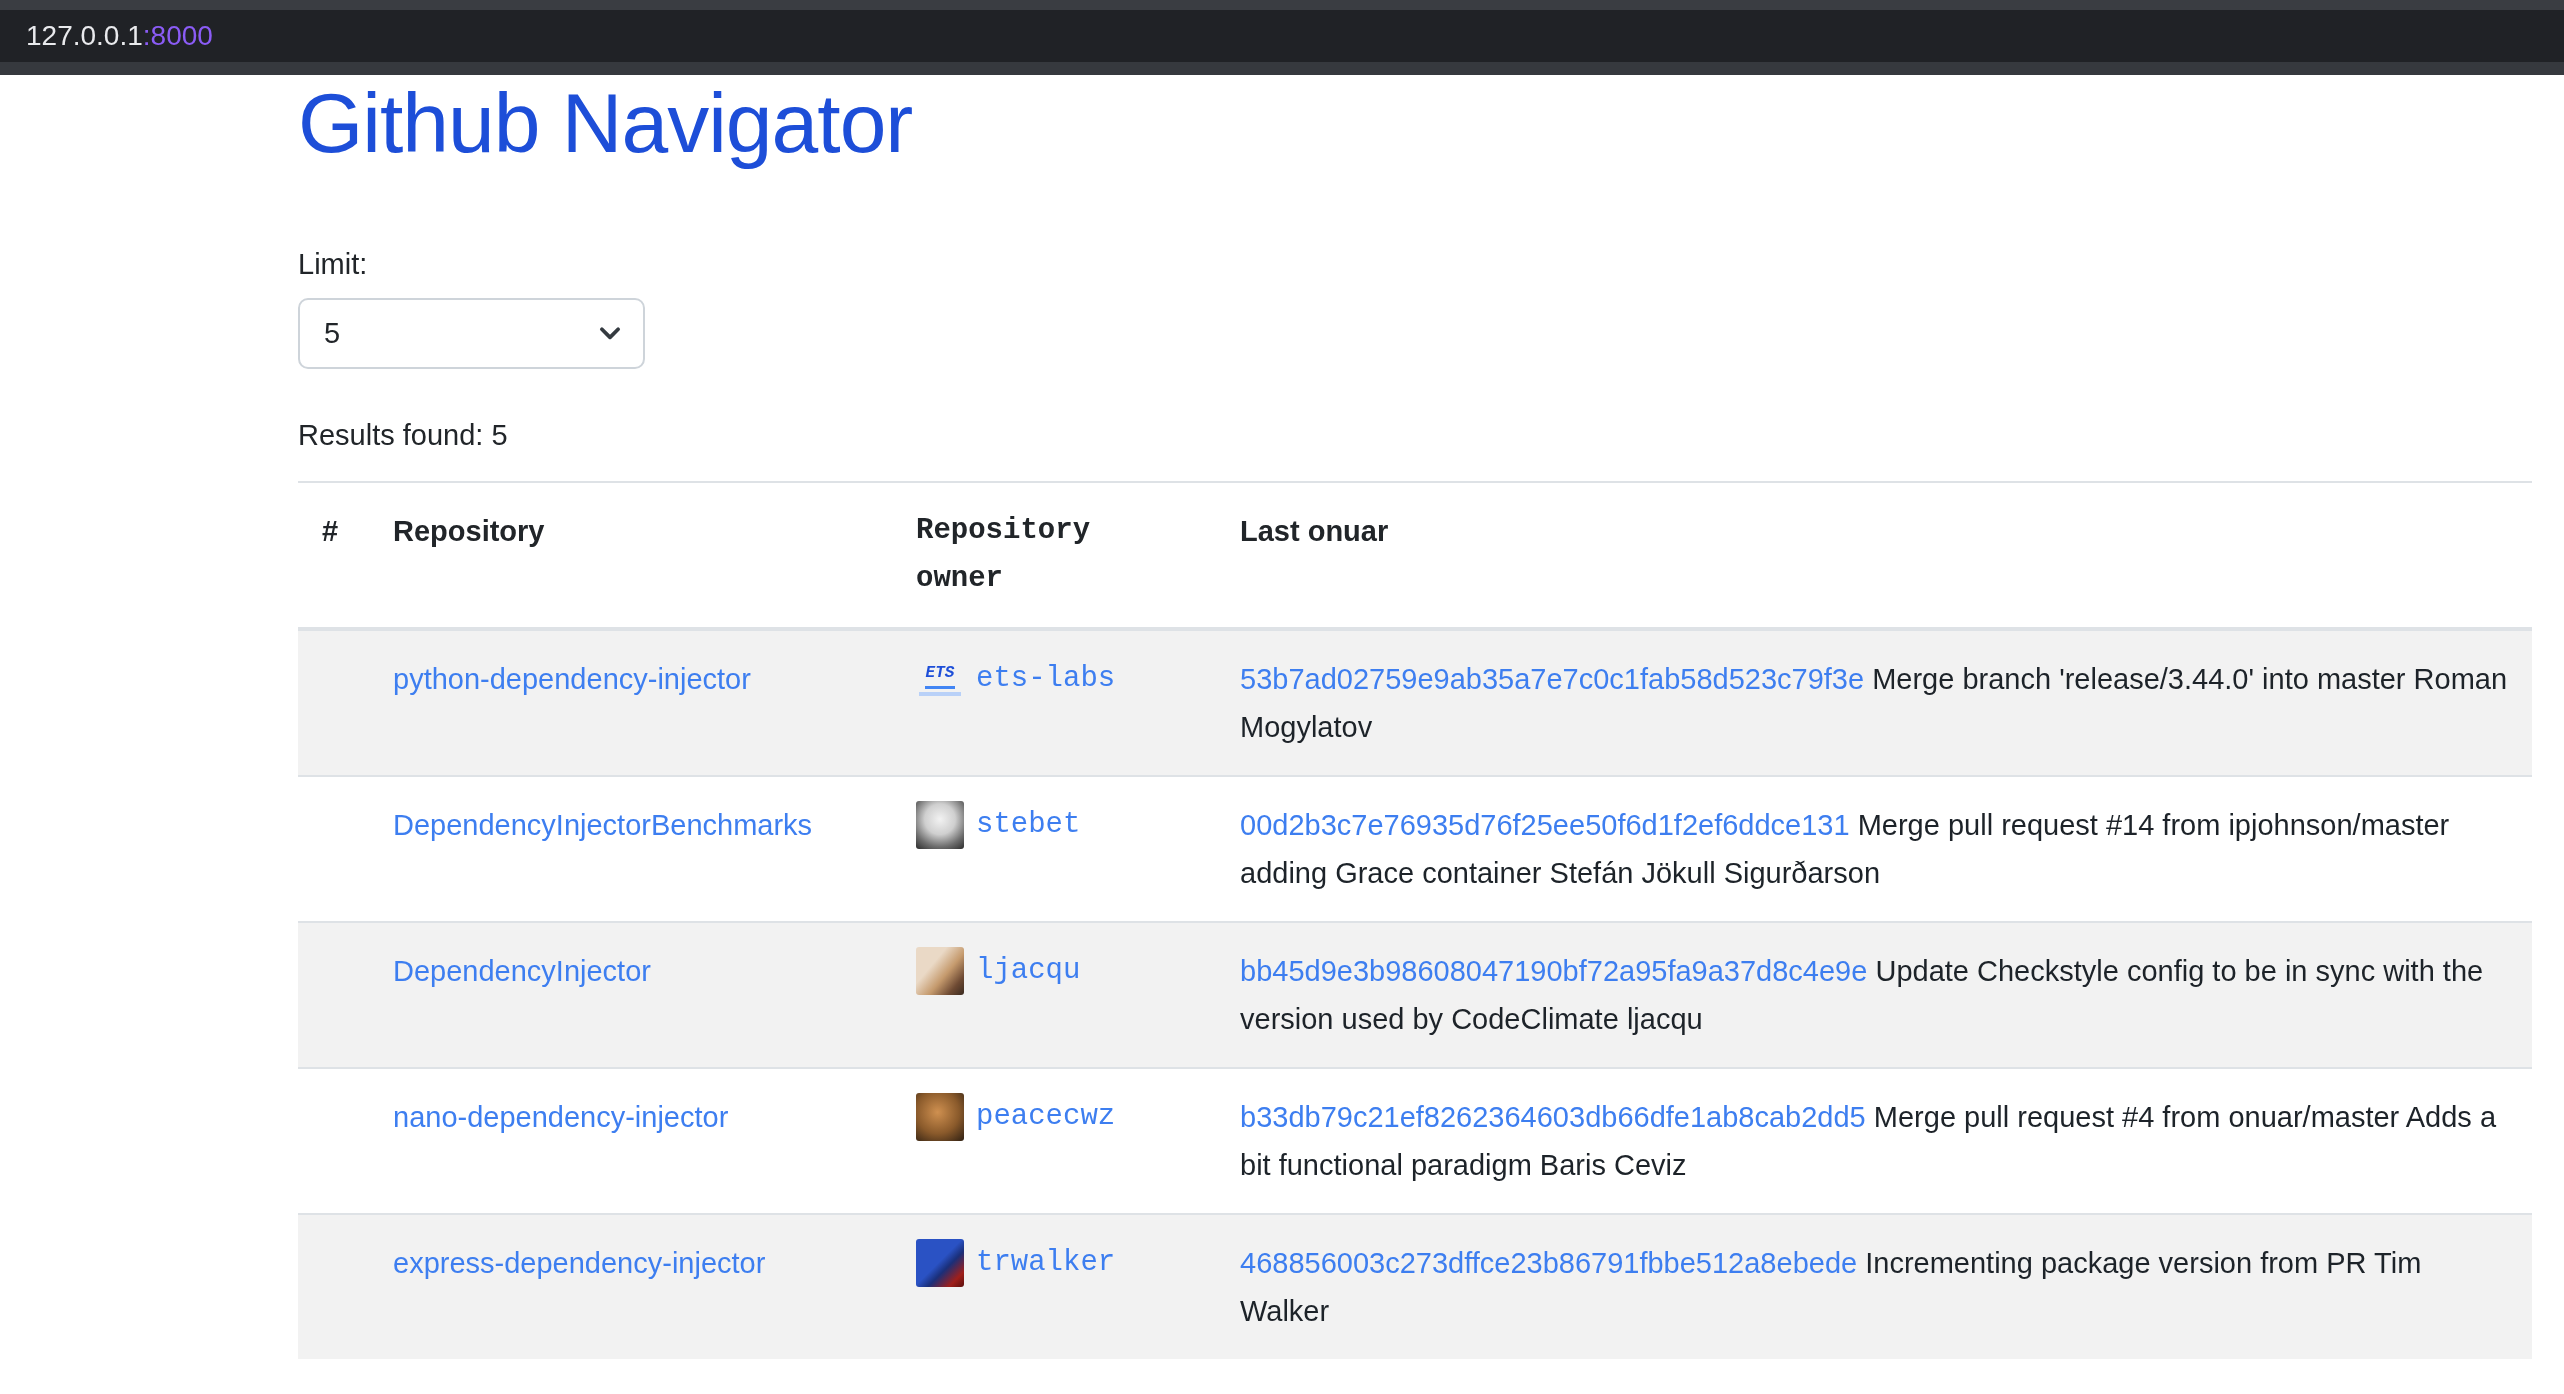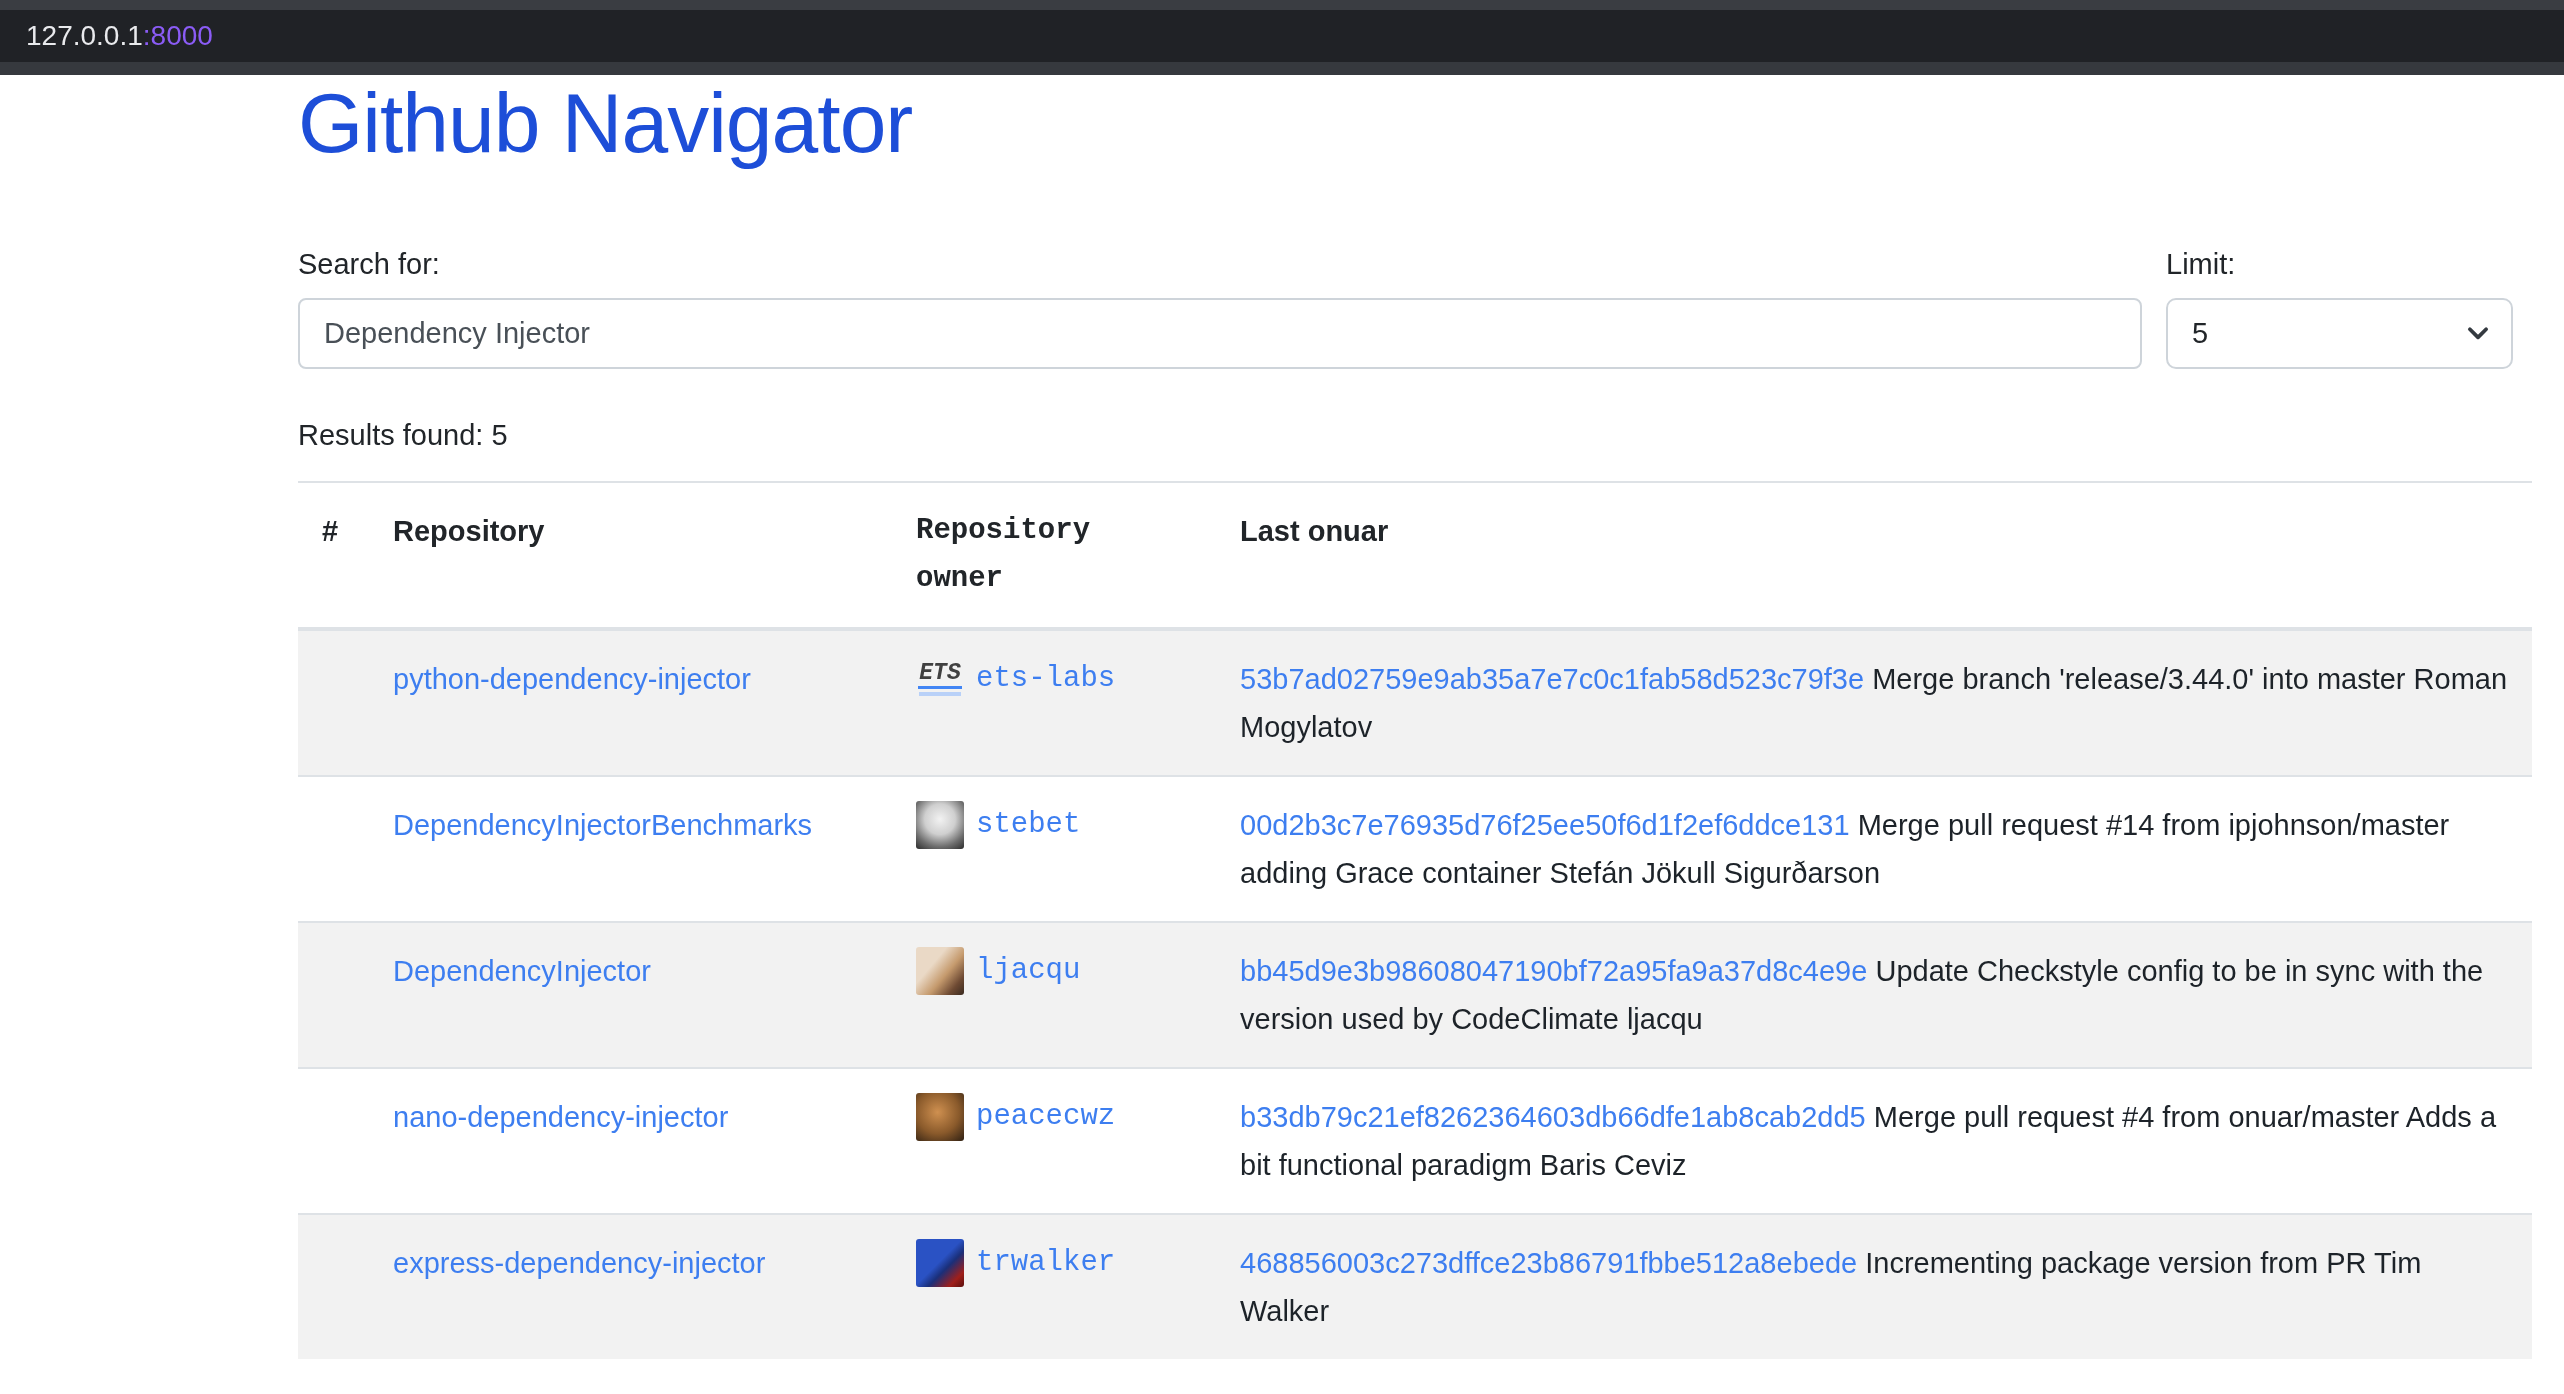--- a/index.html
+++ b/index.html
@@ -43,21 +43,21 @@
   .col-idx{width:23px;}
   .col-repo{width:475px;}
   .col-owner{width:276px;font-family:Liberation Mono, monospace;}
 
   a{color:#3d7ef0;text-decoration:none;cursor:pointer;}
 
   .owner-wrap{display:flex;align-items:center;gap:12px;}
   .avatar{width:48px;height:48px;flex:0 0 48px;border-radius:3px;overflow:hidden;
     display:flex;align-items:center;justify-content:center;flex-direction:column;}
   .av-ets{background:transparent;}
-  .av-ets .ets-word{font-style:italic;font-weight:700;color:#404040;font-size:23px;
+  .av-ets .ets-word{font-style:italic;font-weight:700;color:#1d4ed8;font-size:16px;
     line-height:24px;border-bottom:3px solid #4285f4;padding:0 1px 1px 1px;}
   .av-ets::after{content:"";display:block;width:42px;height:4px;margin-top:3px;
     background:#b9d1f8;}
   .ets-word:empty{display:none;}
   .av-stebet{background:radial-gradient(circle at 50% 38%,#f2f2f2,#cfcfcf 40%,#6e6e6e 72%,#2b2b2b);}
   .av-ljacqu{background:linear-gradient(130deg,#ead9c6 0 35%,#c59a6d 60%,#6e4a33 82%,#3a2a20);}
   .av-peacecwz{background:radial-gradient(circle at 45% 40%,#cf9050,#8a5a2b 55%,#2e1f12);}
   .av-trwalker{background:linear-gradient(135deg,#2a52c4 0 48%,#1a2f7a 62%,#a01f1a 84%,#5a0f0d);}
 
   .commit-text{color:#1d2329;}
@@ -72,24 +72,20 @@
       <span class="url-port">:8000</span>
   </div>
   <div class="chrome-bottom"></div>
 </div>
 
 <div class="container">
 
   <h1>Github Navigator</h1>
 
   <div class="form-row">
-    <div class="search-col">
-      <label>Search for:</label>
-      <input class="search-input" type="text" value="Dependency Injector" style="">
-    </div>
     <div class="limit-col">
       <label>Limit:</label>
       <div class="select">
         <span>5</span>
         <span>
           <svg width="30" height="30" viewBox="0 0 24 24">
             <path d="M5.5 9l6.5 6.5L18.5 9" fill="none" stroke="#343a40" stroke-width="3" stroke-linecap="round" stroke-linejoin="round"></path>
           </svg>
         </span>
       </div>

